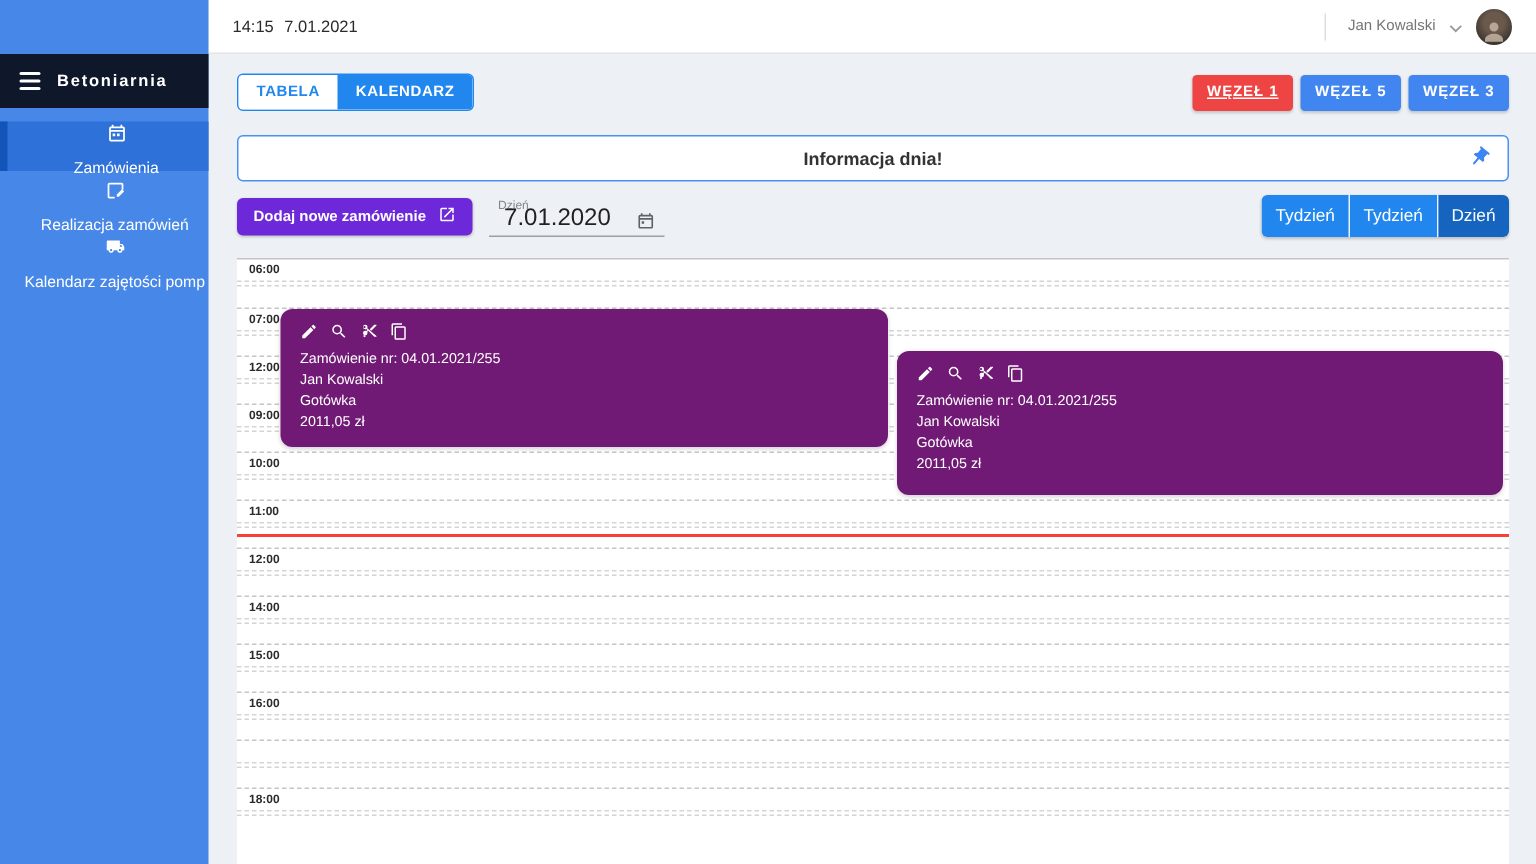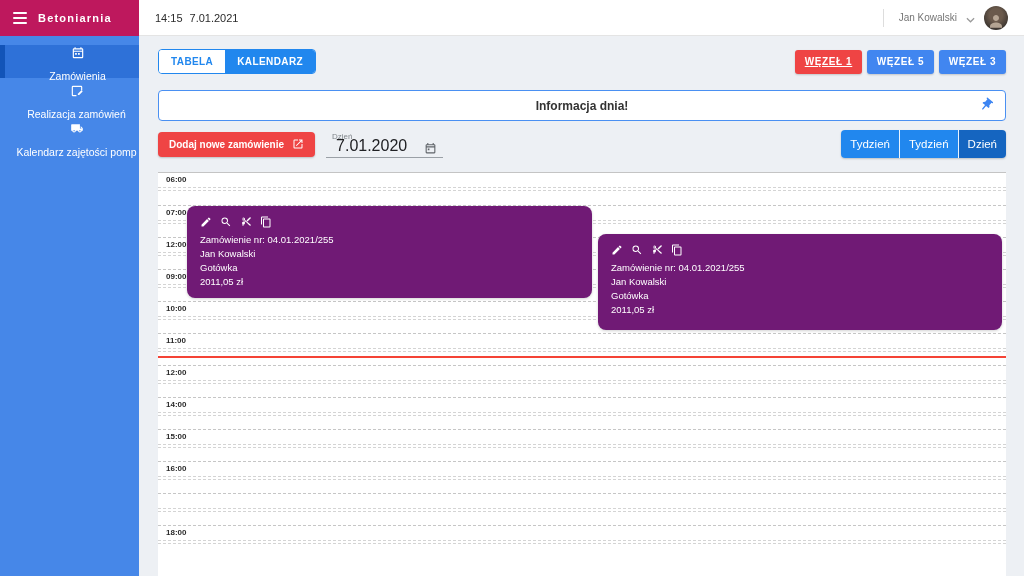--- a/index.html
+++ b/index.html
@@ -1,21 +1,21 @@
 <!DOCTYPE html>
 <html><head>
 <meta charset="utf-8">
 <style>
   * { box-sizing: border-box; margin: 0; padding: 0; }
   html,body { width:1024px; height:576px; overflow:hidden; }
   body { font-family:"Liberation Sans",sans-serif; background:#edf0f4; position:relative; }
 
   
   .sidebar { position:absolute; left:0; top:0; width:139px; height:576px; background:#4687e8; z-index:5; }
-  .sidebar-header { height:36px; background:#be185d; display:flex; align-items:center; gap:11px; padding:0 13px; }
+  .sidebar-header { height:36px; background:#0f172a; display:flex; align-items:center; gap:11px; padding:0 13px;margin-top:36px; }
   .burger { display:flex; flex-direction:column; gap:3px; width:14px; cursor:pointer; }
   .burger span { display:block; height:2px; background:#fff; border-radius:1px; }
   .brand { color:#fff; font-size:11px; font-weight:bold; letter-spacing:1.2px; }
   .nav { margin-top:9px; }
   .nav-item { height:33px; display:flex; align-items:center; gap:10px; padding-left:14px; margin-bottom:5px;
               color:#fff; font-size:10.5px; position:relative; cursor:pointer;flex-direction:column; }
   .nav-item.active { background:#2e71d8; }
   .nav-item.active::before { content:''; position:absolute; left:0; top:0; bottom:0; width:5px; background:#1254b8; }
   .nav-item.active { padding-left:16px; }
   .nav-icon { width:15px; height:15px; display:flex; align-items:center; justify-content:center; flex:0 0 15px; }
@@ -47,21 +47,21 @@
               box-shadow:0 1px 2px rgba(0,0,0,.18); }
   .node-btn.active { background:#ef4444;text-decoration:underline; }
 
   .banner { position:absolute; top:54px; left:19px; right:18px; height:31px; background:#fff;
             border:1px solid #4a90f2; border-radius:4px; display:flex; align-items:center; justify-content:center; }
   .banner-text { font-size:12px; font-weight:bold; color:#333; }
   .pin-btn { position:absolute; right:9px; top:6px; width:18px; height:18px; cursor:pointer; }
   .pin-btn svg { width:16px; height:16px; fill:#3d85f2; transform:rotate(40deg); }
 
   .row3 { position:absolute; top:96px; left:19px; right:18px; display:flex; align-items:flex-start; }
-  .add-btn { height:25px; padding:0 11px; background:#ef4444; border:none; border-radius:4px; color:#fff;
+  .add-btn { height:25px; padding:0 11px; background:#6d28d9; border:none; border-radius:4px; color:#fff;
              font-family:inherit; font-size:10px; font-weight:bold; display:flex; align-items:center; gap:8px;
              cursor:pointer; box-shadow:0 1px 2px rgba(0,0,0,.2); white-space:nowrap; }
   .add-btn svg { width:12px; height:12px; fill:#fff; }
   .date-field { margin-left:11px; width:117px; height:26px; position:relative; border-bottom:1px solid #9aa0a6; cursor:text; }
   .date-label { position:absolute; top:0; left:6px; font-size:8px; color:#80868b; }
   .date-value { position:absolute; bottom:2px; left:10px; font-size:16px; color:#202124; }
   .date-cal { position:absolute; right:6px; bottom:3px; width:13px; height:13px; cursor:pointer; }
   .date-cal svg { width:13px; height:13px; fill:#5f6368; }
   .view-group { margin-left:auto; margin-top:-2px; display:flex; border-radius:4px; overflow:hidden;
                 box-shadow:0 1px 2px rgba(0,0,0,.2); }

